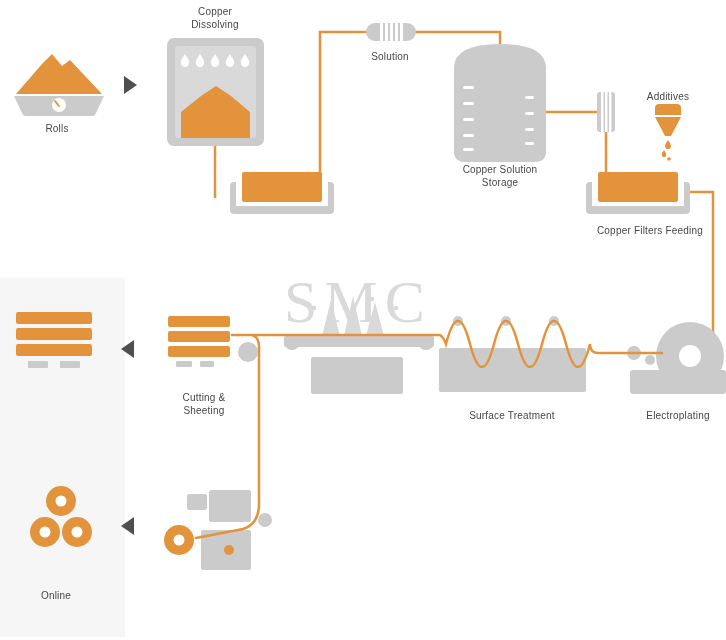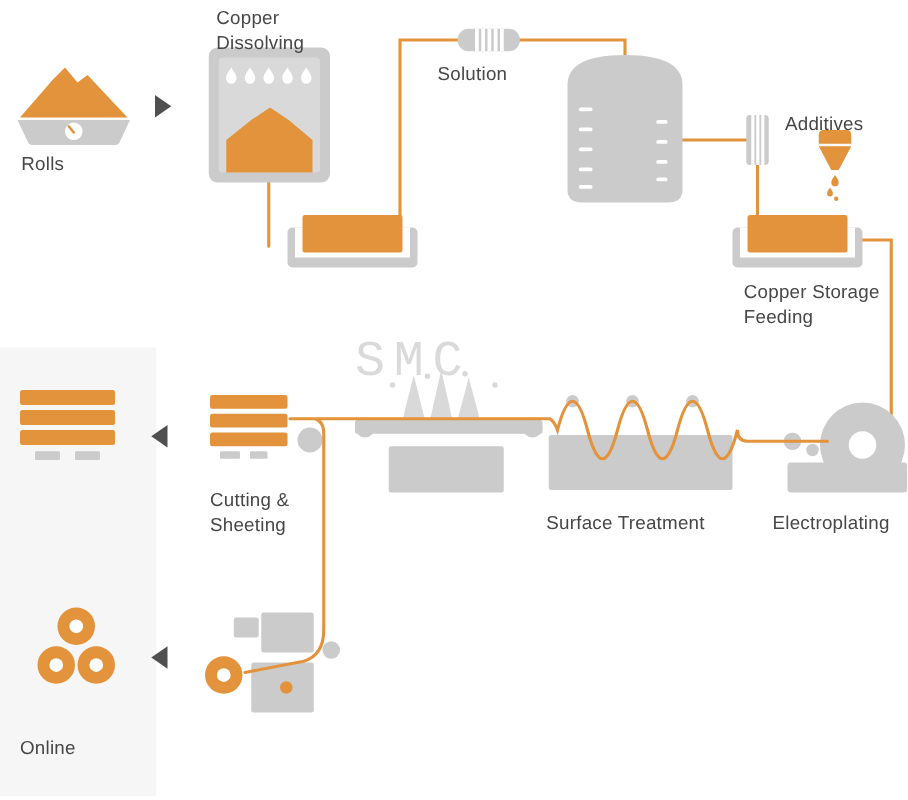--- a/index.html
+++ b/index.html
@@ -1,21 +1,21 @@
 <!DOCTYPE html>
 <html style="--accent: #E2933C; --gray: #CBCBCB; --gray-light: #D9D9D9; --text: #474747; --arrow: #4F4F4F; --watermark: #DADADA; --sidebar: #F6F6F6;"><head>
 <meta charset="utf-8">
 <style>
   * { margin:0; padding:0; box-sizing:border-box; }
   html,body { background:#fff; }
   body { font-family:"Liberation Sans", sans-serif; }
   .canvas { position:relative; width:726px; height:640px; background:#fff; overflow:hidden; }
   .abs { position:absolute; }
-  .label { position:absolute; text-align:left; font-size:15px; line-height:1.3; color:var(--text); letter-spacing:.2px; z-index:4; }
-  .watermark { position:absolute; font-family:Liberation Mono, monospace; font-size:40px; color:var(--watermark); letter-spacing:7px; z-index:0; }
+  .label { position:absolute; text-align:center; font-size:10px; line-height:1.3; color:var(--text); letter-spacing:.2px; z-index:4; }
+  .watermark { position:absolute; font-family:Liberation Serif, serif; font-size:60px; color:var(--watermark); letter-spacing:7px; z-index:0; }
   .sidebar { position:absolute; background:var(--sidebar); z-index:0; }
   svg { display:block; overflow:visible; }
   .z1{z-index:1}.z2{z-index:2}.z3{z-index:3}
   .fa{fill:var(--accent)} .fg{fill:var(--gray)} .fl{fill:var(--gray-light)} .fw{fill:#fff} .fd{fill:var(--arrow)}
   .sa{stroke:var(--accent); stroke-width:2.5; fill:none; stroke-linecap:round}
   .sa2{stroke:var(--accent); stroke-width:2; fill:none; stroke-linecap:round}
 </style>
 </head>
 <body>
 
@@ -178,20 +178,21 @@
     <circle class="fg" cx="554" cy="321" r="5"></circle>
     <circle class="fg" cx="506" cy="321" r="5"></circle>
     <circle class="fg" cx="458" cy="321" r="5"></circle>
     <circle class="fg" cx="265" cy="520" r="7"></circle>
     <path class="sa" d="M662,353 L598,353 Q590,353 590,344 Q578,390 566,344 Q554,298 542,344 Q530,390 518,344 Q506,298 494,344 Q482,390 470,344 Q458,298 446,344 Q444,338 440,335 L232,335 M252,335 Q259,337 259,347 L259,504 Q259,524 243,529 L196,538"></path>
   </svg>
 
   <div class="label" style="left:173px;top:5px;width:84px">Copper Dissolving</div>
   <div class="label" style="left:17px;top:122px;width:80px">Rolls</div>
   <div class="label" style="left:350px;top:50px;width:80px">Solution</div>
+  <div class="label" style="left:445px;top:163px;width:110px">Copper Solution Storage</div>
   <div class="label" style="left:628px;top:90px;width:80px">Additives</div>
-  <div class="label" style="left:595px;top:224px;width:110px">Copper Storage Feeding</div>
+  <div class="label" style="left:595px;top:224px;width:110px">Copper Filters Feeding</div>
   <div class="label" style="left:168px;top:391px;width:72px">Cutting &amp; Sheeting</div>
   <div class="label" style="left:437px;top:409px;width:150px">Surface Treatment</div>
   <div class="label" style="left:618px;top:409px;width:120px">Electroplating</div>
   <div class="label" style="left:16px;top:589px;width:80px">Online</div>
 
 </div>
 
 </body></html>

